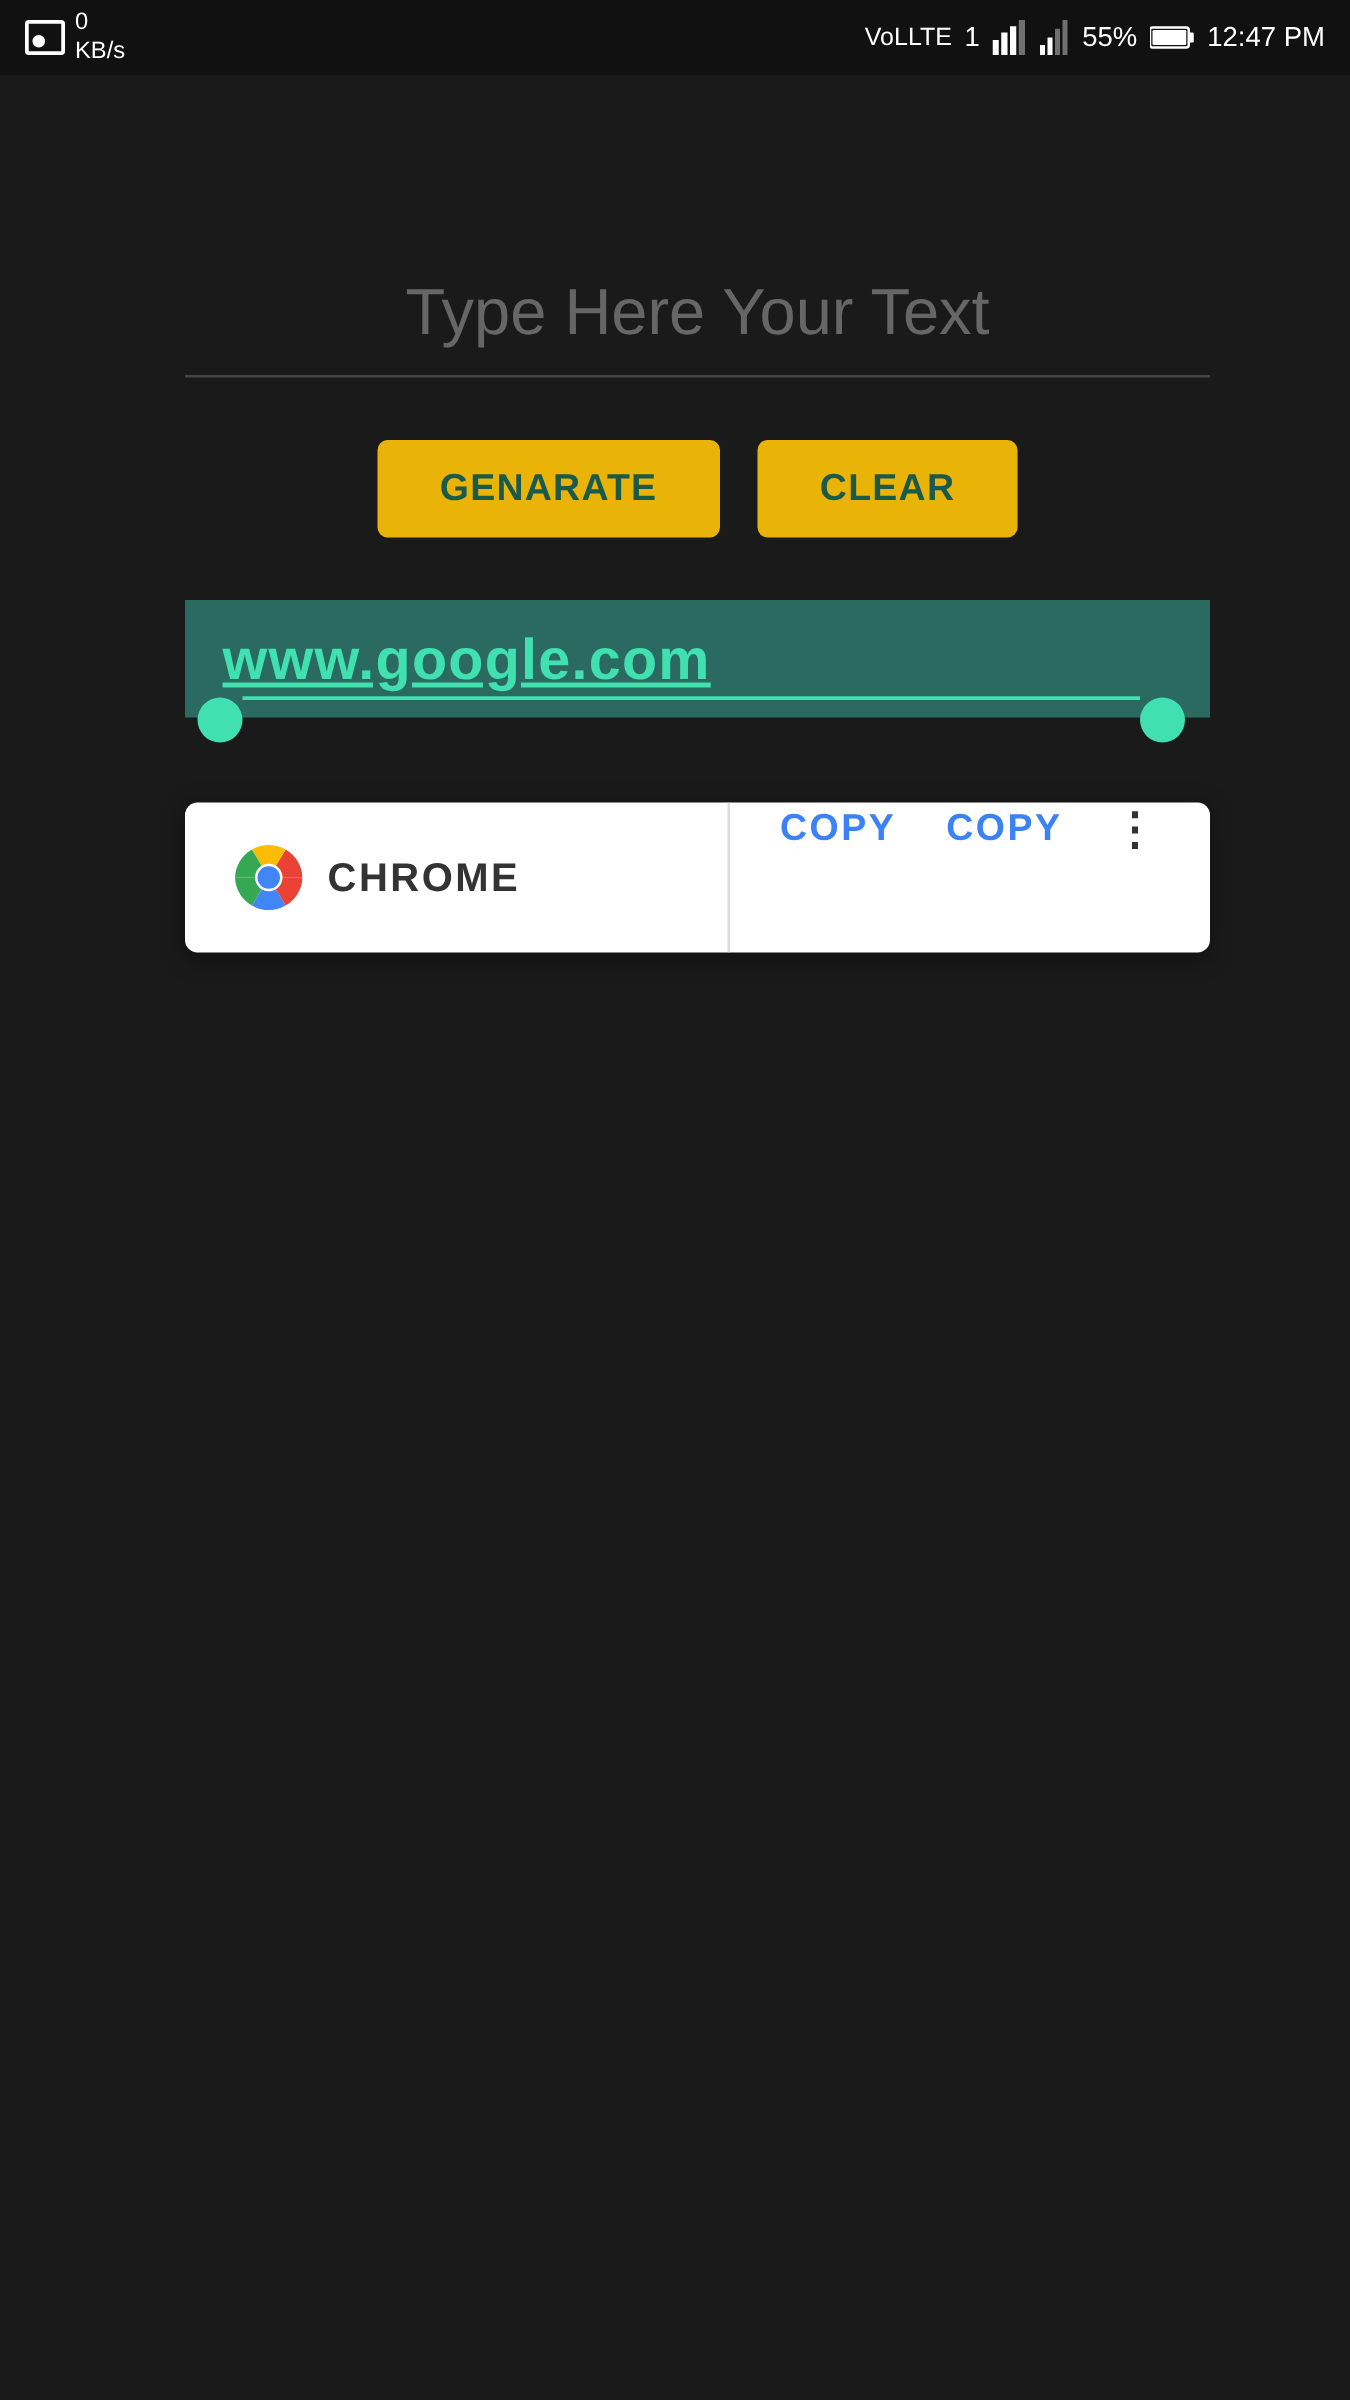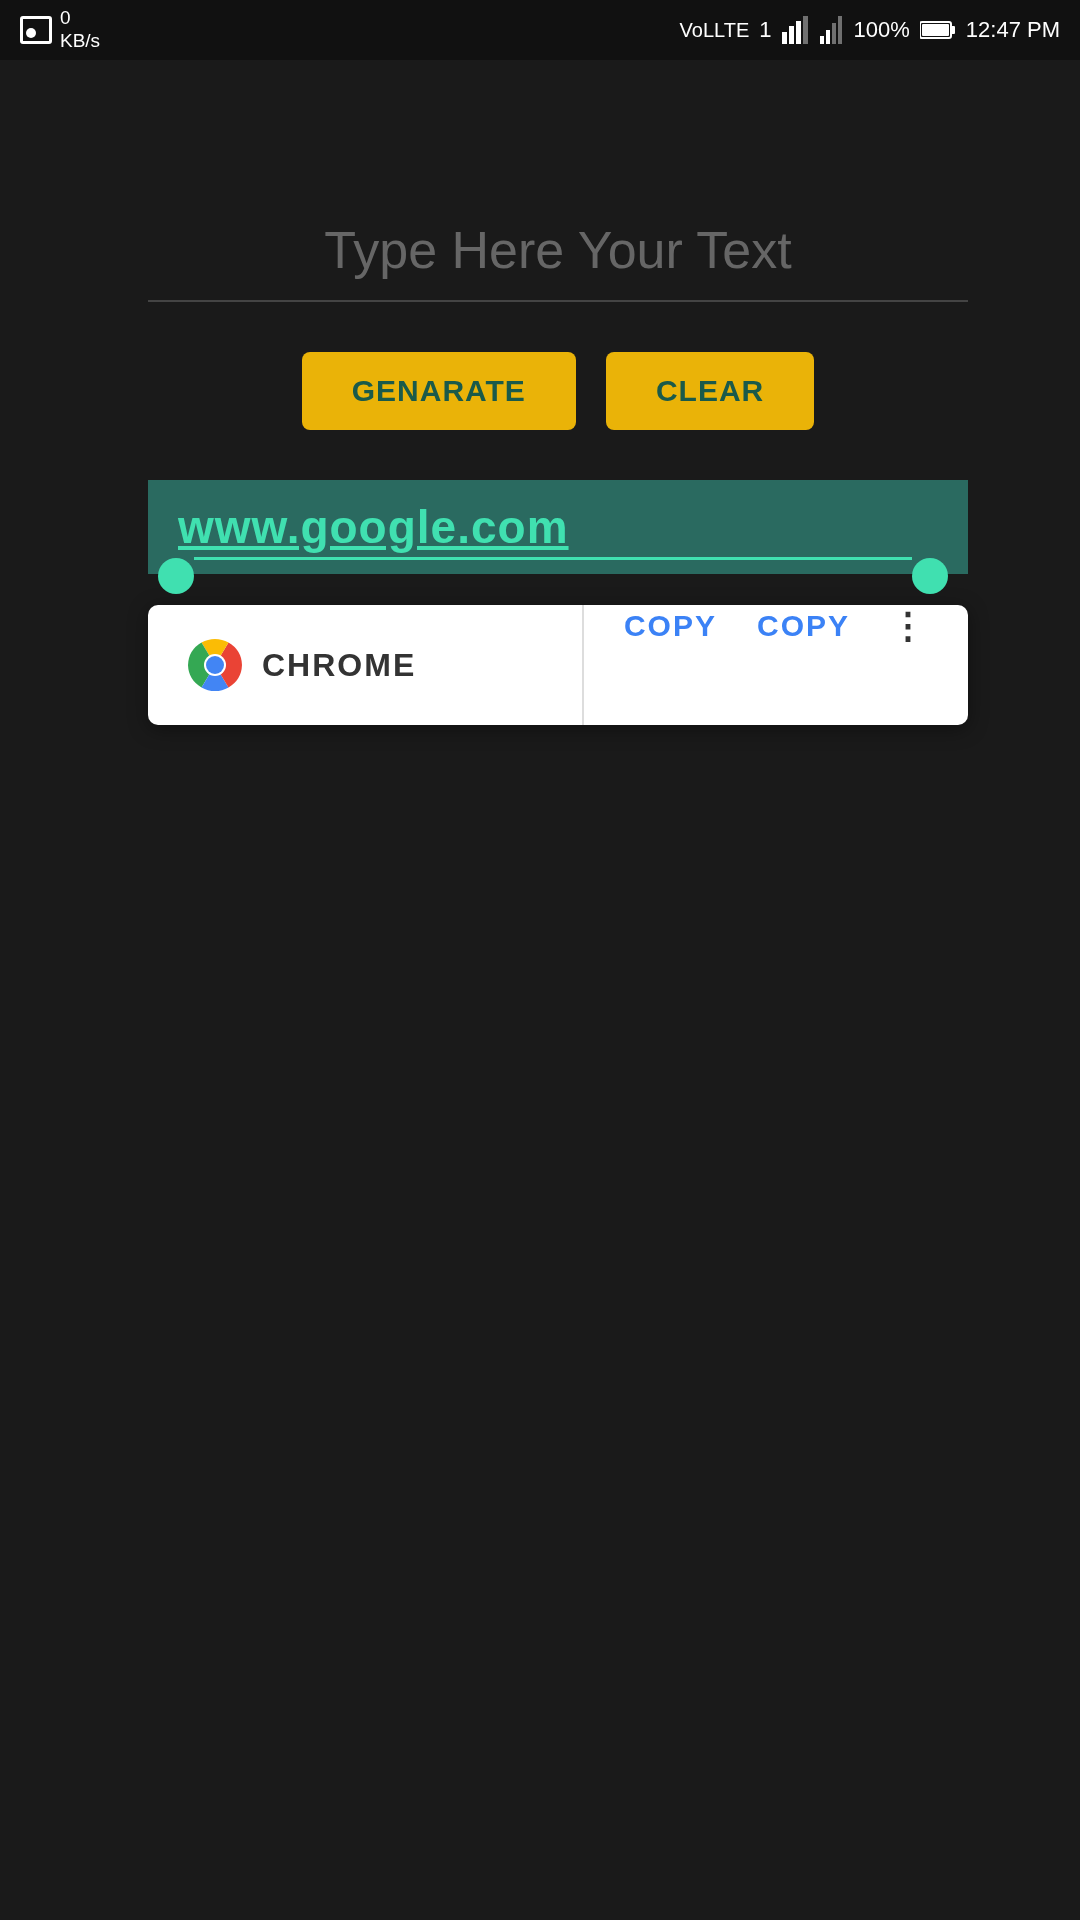--- a/index.html
+++ b/index.html
@@ -93,21 +93,21 @@
       cursor: pointer;
       background-color: #eab308;
       color: #1a5a4a;
       letter-spacing: 1px;
     }
 
     
     .text-display-container {
       position: relative;
       width: 820px;
-      margin-bottom: 31px;
+      margin-bottom: 68px;
     }
     .text-display {
       background-color: #2a6a60;
       padding: 20px 30px;
       width: 100%;
       position: relative;
     }
     .text-display-text {
       color: #40e0b0;
       font-size: 46px;
@@ -209,21 +209,21 @@
       <rect x="14" y="5" width="5" height="23" fill="white"></rect>
       <rect x="21" y="0" width="5" height="28" fill="white" opacity="0.4"></rect>
     </svg>
 
     <svg width="24" height="28" viewBox="0 0 24 28">
       <rect x="0" y="20" width="4" height="8" fill="white"></rect>
       <rect x="6" y="14" width="4" height="14" fill="white"></rect>
       <rect x="12" y="7" width="4" height="21" fill="white" opacity="0.4"></rect>
       <rect x="18" y="0" width="4" height="28" fill="white" opacity="0.4"></rect>
     </svg>
-    <span>100%</span>
+    <span>55%</span>
 
     <svg width="36" height="20" viewBox="0 0 36 20">
       <rect x="0" y="2" width="31" height="16" rx="2" stroke="white" stroke-width="2" fill="none"></rect>
       <rect x="31" y="6" width="4" height="8" rx="1" fill="white"></rect>
       <rect x="2" y="4" width="27" height="12" rx="1" fill="white"></rect>
     </svg>
     <span>12:47 PM</span>
   </div>
 </div>
 

